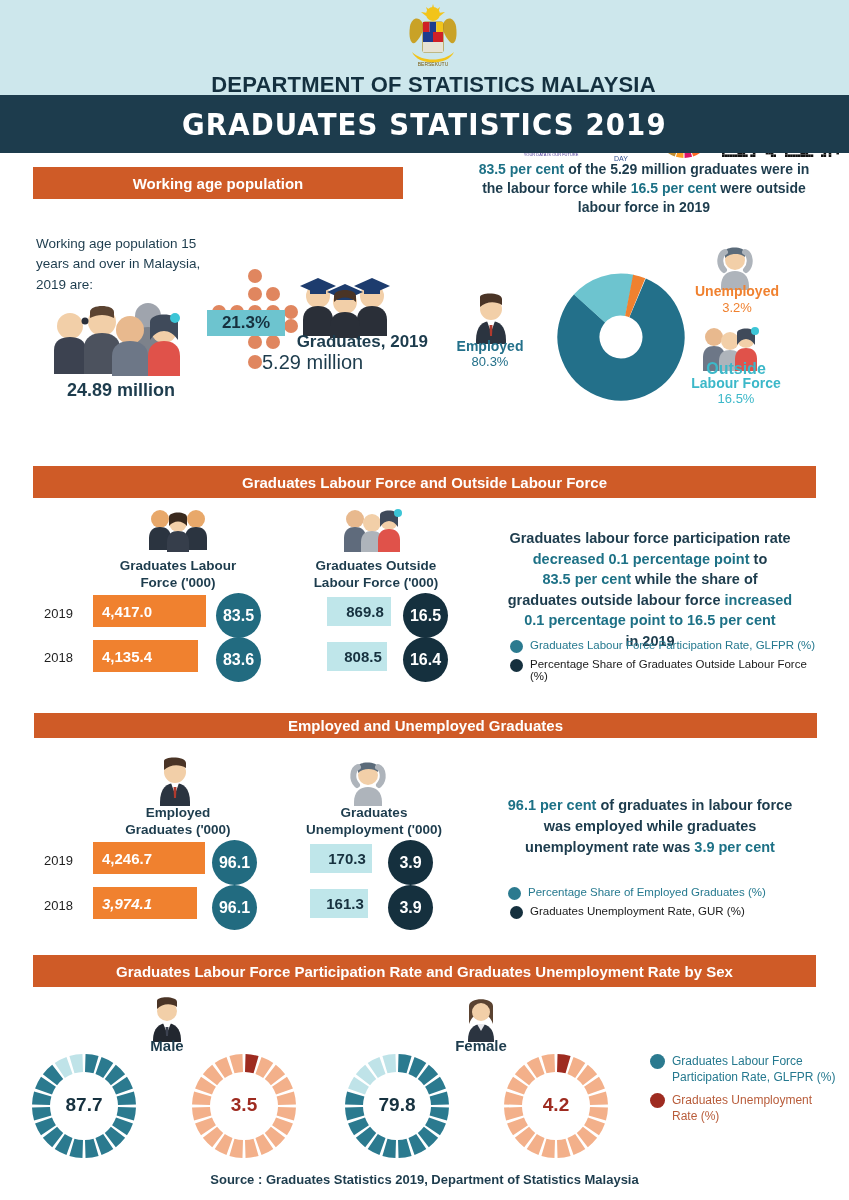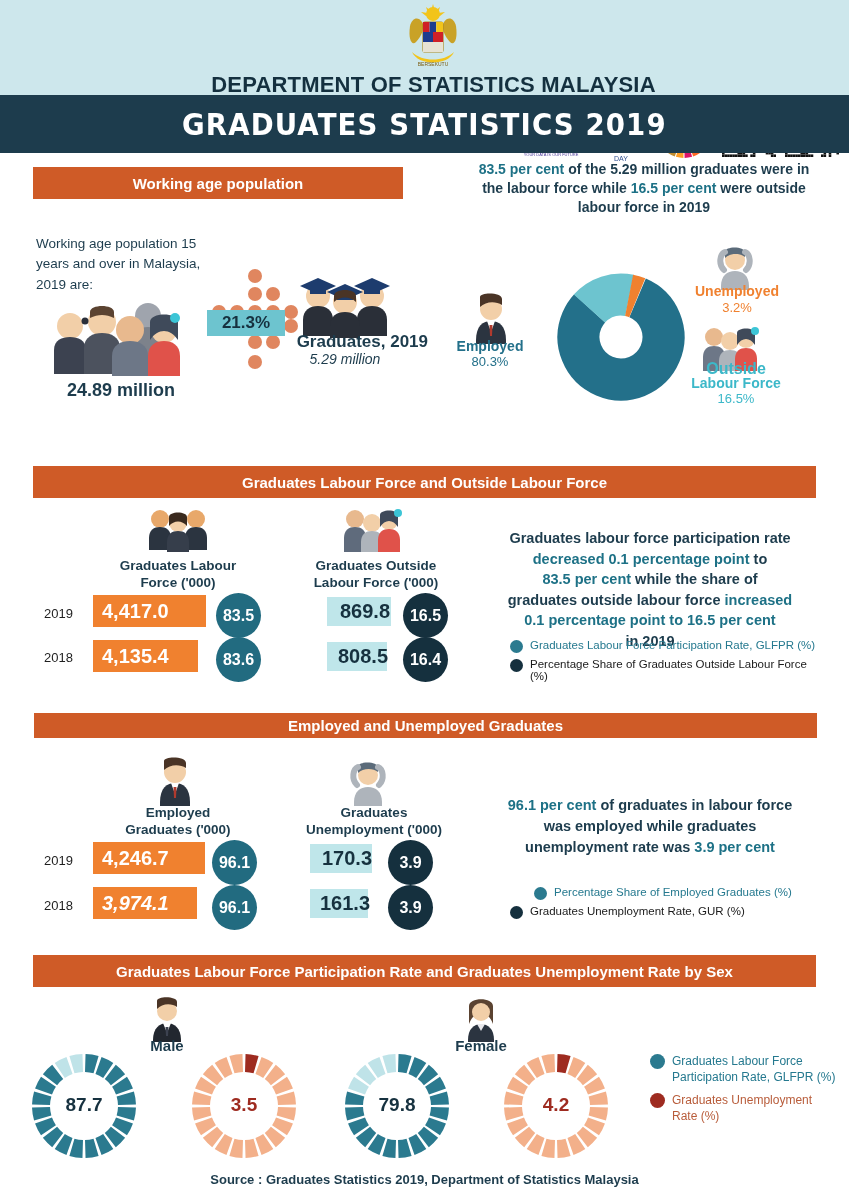--- a/index.html
+++ b/index.html
@@ -57,21 +57,21 @@
 
   .blurb { position: absolute; text-align: center; line-height: 1.35; font-weight: bold; color: #14303f; }
 
   
   .fig { position: absolute; }
 
   
   .yr-label { position: absolute; font-size: 13px; color: #1f1f1f; }
   .bar {
     position: absolute; display: flex; align-items: center;
-    color: #fff; font-weight: bold; font-size: 20px; padding-left: 9px;
+    color: #fff; font-weight: bold; font-size: 15px; padding-left: 9px;
   }
   .bar.orange-bar { background: #f0812f; }
   .bar.lt-bar { background: #bfe6ea; color: #16313f; justify-content: center; padding-left: 12px; }
   .circ {
     position: absolute; border-radius: 50%;
     display: flex; align-items: center; justify-content: center;
     color: #fff; font-weight: bold; font-size: 16px;
   }
   .circ.teal-c { background: #226b80; }
   .circ.dark-c { background: #15303e; }
@@ -754,21 +754,21 @@
     <path d="M64 14 L82 6 L100 14 L82 22 Z" fill="#1d3c6e"></path>
       <rect x="74" y="16" width="16" height="6" fill="#1d3c6e"></rect>
     <circle cx="55" cy="30" r="12" fill="#f2cfa8"></circle>
       <path d="M40 54 C40 44 47 40 55 40 C63 40 70 44 70 54 L70 66 L40 66 Z" fill="#2a2f38"></path>
     <path d="M37 20 L55 12 L73 20 L55 28 Z" fill="#1d3c6e"></path>
       <rect x="47" y="22" width="16" height="6" fill="#1d3c6e"></rect>
     <path d="M44 24 C44 16 66 16 66 24 L66 30 C60 24 50 24 44 30 Z" fill="#4a3426"></path>
   </svg>
 </div>
 <div style="position:absolute; left:262px; top:332px; width:166px; text-align:right; font-size:17px; font-weight:bold; color:#1d3c4d;">Graduates, 2019</div>
-<div style="position:absolute; left:262px; top:351px; width:166px; text-align:center; font-size:14px; color:#1d3c4d;font-style:italic;">5.29 million</div>
+<div style="position:absolute; left:262px; top:351px; width:166px; font-size:20px; color:#1d3c4d;">5.29 million</div>
 
 <div class="blurb" style="left:468px; top:160px; width:352px; font-size:14px;">
   <span class="teal">83.5 per cent</span><span class="navy"> of the 5.29 million graduates were in the labour force while </span><span class="teal">16.5 per cent</span><span class="navy"> were outside labour force in 2019</span>
 </div>
 
 <div style="position:absolute; left:536px; top:252px;">
   <svg width="170" height="170" viewBox="0 0 170 170">
 
     <circle r="42.5" cx="85" cy="85" fill="transparent" stroke="#23708a" stroke-width="42" stroke-dasharray="214.4 52.6" transform="rotate(-67 85 85)"></circle>
 
@@ -928,21 +928,21 @@
 <div class="circ teal-c" style="left:212px; top:885px; width:45px; height:45px;">96.1</div>
 <div class="bar lt-bar" style="left:310px; top:889px; width:58px; height:29px;">161.3</div>
 <div class="circ dark-c" style="left:388px; top:885px; width:45px; height:45px;">3.9</div>
 
 <div class="blurb" style="left:480px; top:795px; width:340px; font-size:14.5px; line-height:1.45;">
   <span class="teal">96.1 per cent</span><span class="navy"> of graduates in labour force</span><br>
   <span class="navy">was employed  while graduates</span><br>
   <span class="navy">unemployment rate was </span><span class="teal">3.9 per cent</span>
 </div>
 
-<div class="legend-item" style="left:534px; top:886px; width:310px;">
+<div class="legend-item" style="left:508px; top:886px; width:310px;">
   <span class="legend-dot" style="background:#2b7a8f;"></span>
   <span class="teal2">Percentage Share of Employed Graduates (%)</span>
 </div>
 <div class="legend-item" style="left:510px; top:905px; width:310px;">
   <span class="legend-dot" style="background:#15303e;"></span>
   <span style="color:#1a1a1a;">Graduates Unemployment Rate, GUR (%)</span>
 </div>
 
 <div class="sec-bar" style="left:33px; top:955px; width:783px; height:32px;">
   <span>Graduates Labour Force Participation Rate and Graduates Unemployment Rate by Sex</span>

